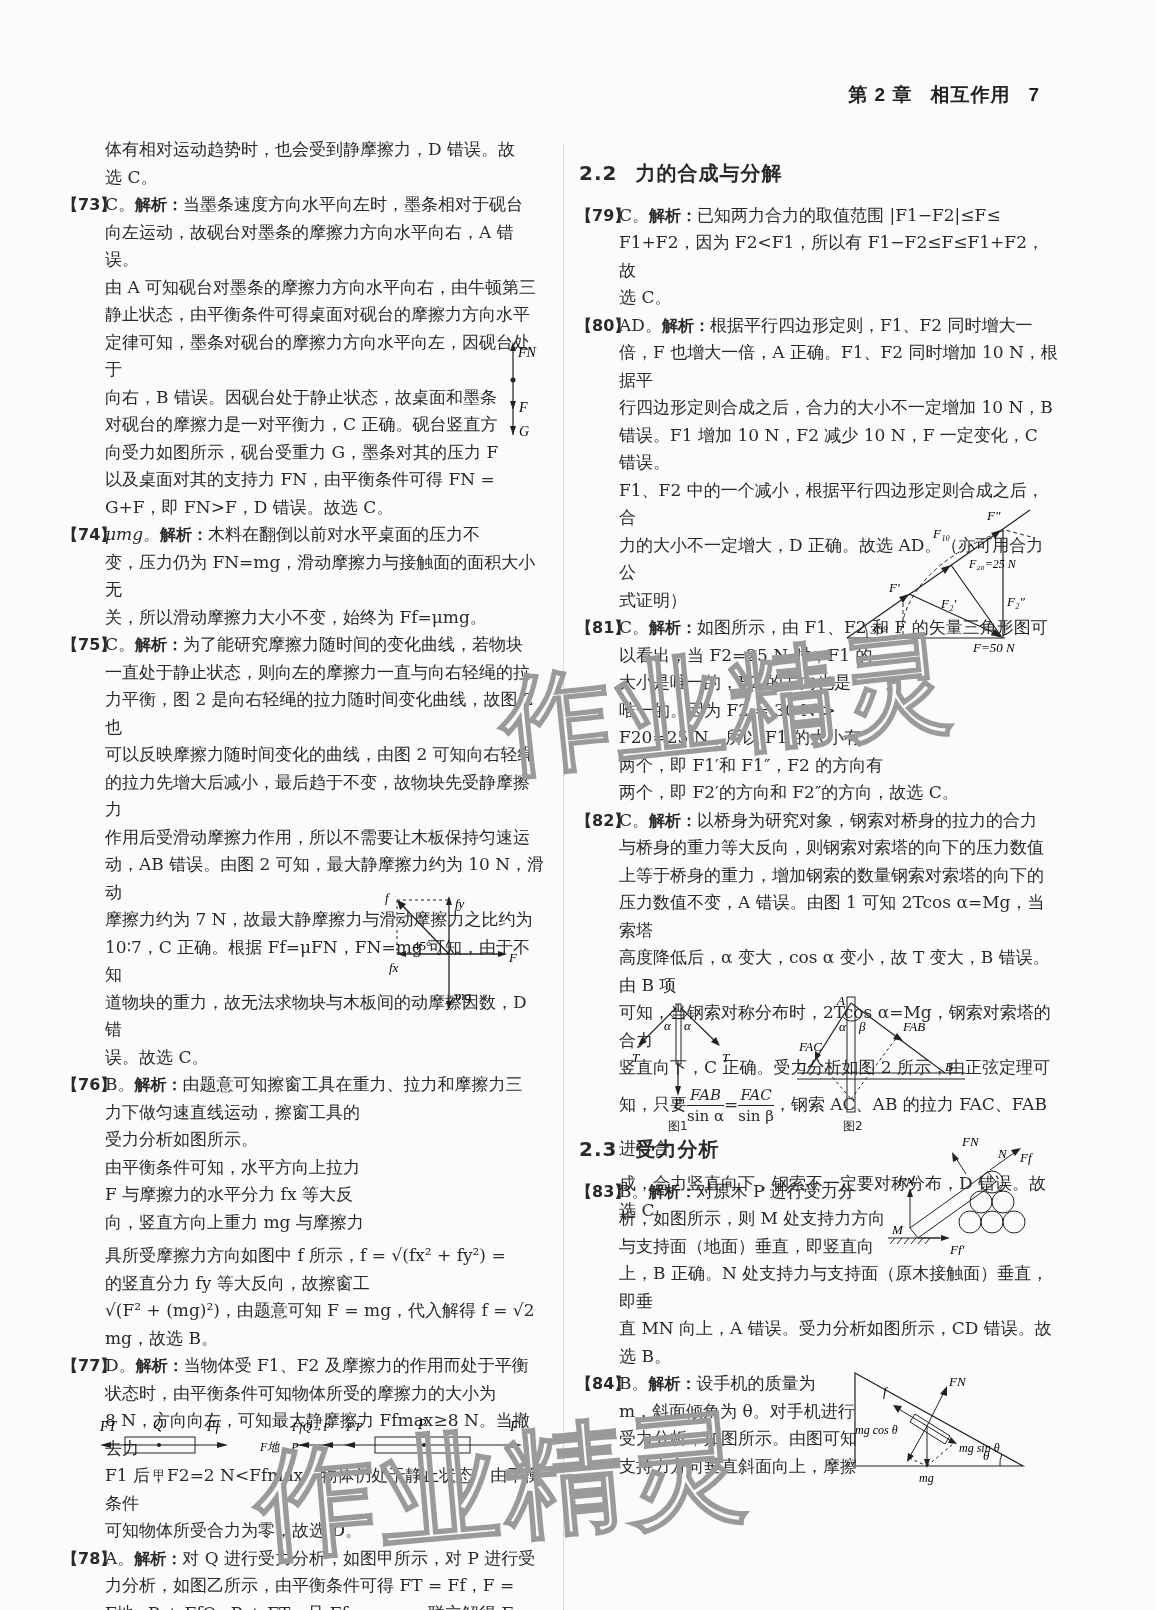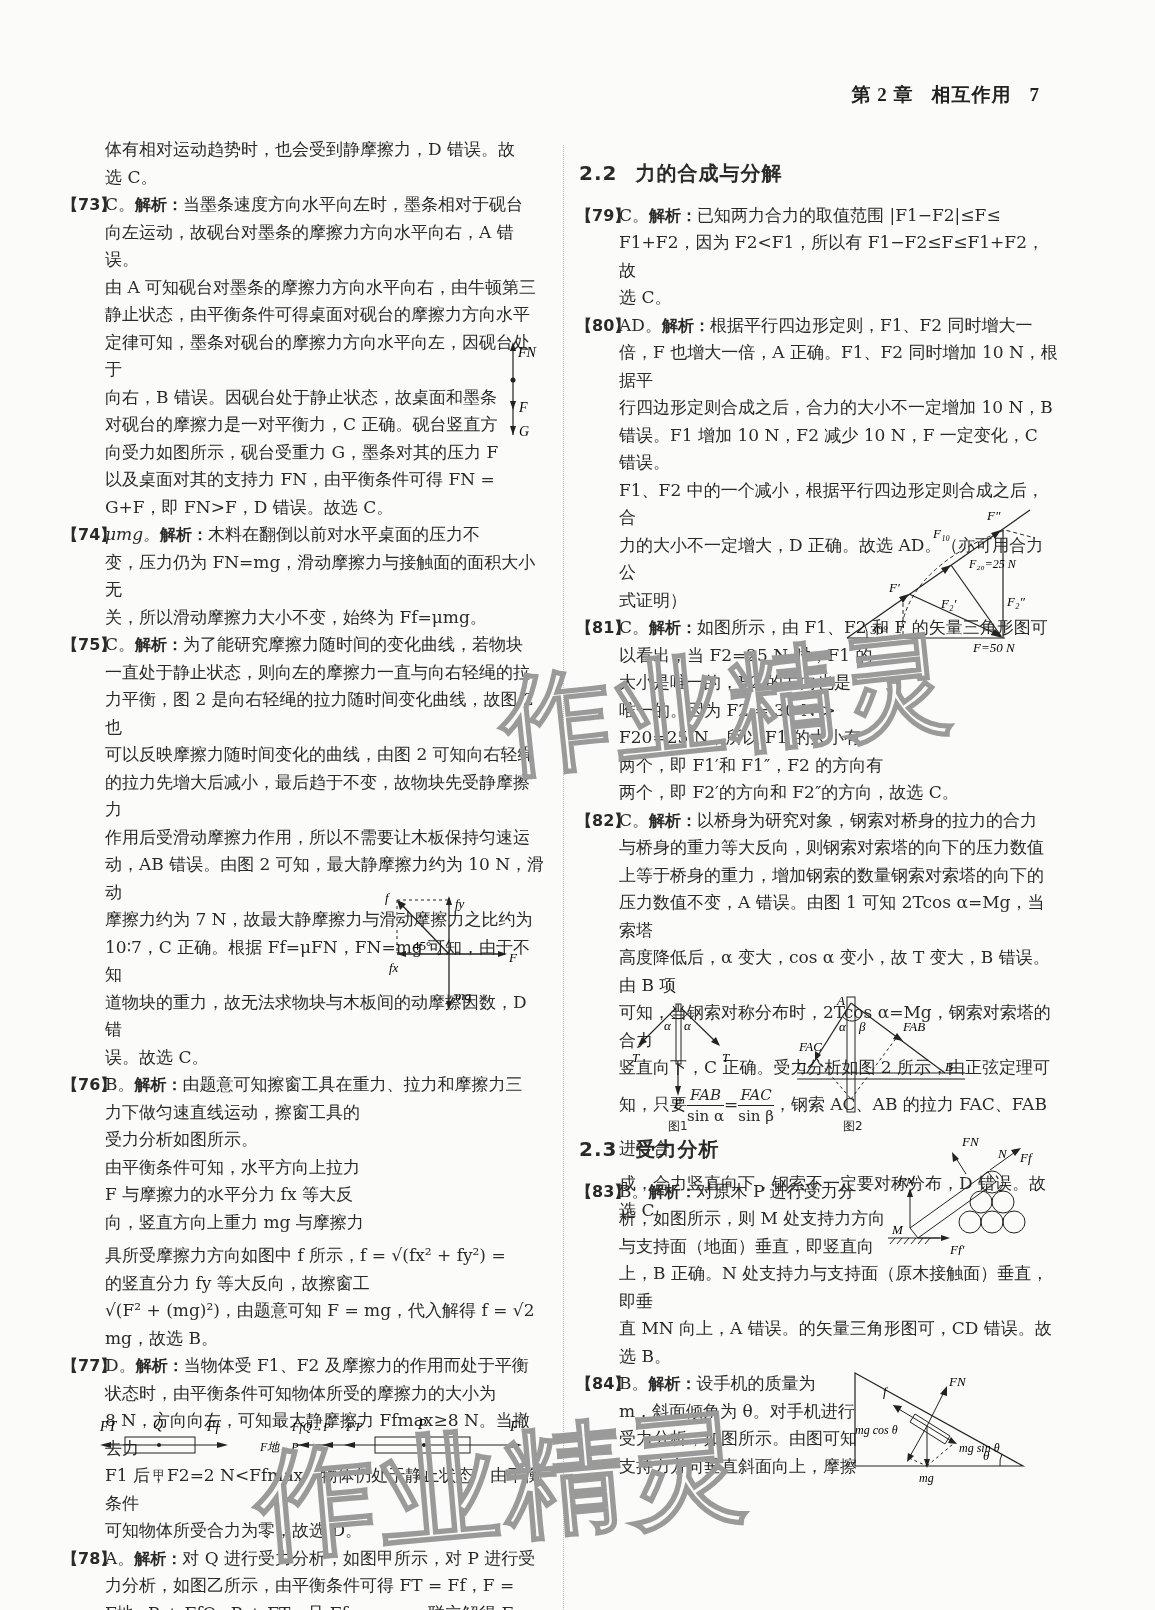--- a/index.html
+++ b/index.html
@@ -1,21 +1,21 @@
 <!DOCTYPE html>
 <html><head>
 <meta charset="utf-8">
 <style>
   html, body { margin:0; padding:0; }
   body {
     width:1155px; height:1610px; background:#fbfbf9; position:relative; overflow:hidden;
     font-family:"DejaVu Serif","Liberation Serif",serif; color:#2a2a2a;
   }
   .header {
-    position:absolute; top:82px; right:115px; font-family:Liberation Serif, serif;
+    position:absolute; top:82px; right:115px; font-family:Liberation Sans, sans-serif;
     font-weight:bold; font-size:19px; letter-spacing:1px; color:#222;
   }
   .header .sep { display:inline-block; width:18px; }
   .col-divider { position:absolute; left:563px; top:145px; bottom:0; border-left:1px dotted #bbb; }
   .col { position:absolute; font-size:17px; line-height:27.5px; }
   .left { left:65px; width:480px; top:136px; }
   .right { left:579px; width:480px; top:160px; }
   .item { position:relative; padding-left:40px; margin:0; }
   .item .num { position:absolute; left:-3px; font-weight:bold; font-family:"DejaVu Sans","Liberation Sans",sans-serif; font-size:16px; }
   .item .jx { font-weight:bold; font-family:"DejaVu Sans","Liberation Sans",sans-serif; font-size:16px; }
@@ -289,21 +289,21 @@
 </div>
 
 <div class="col" style="left:579px;top:1136px;width:480px;">
   <div class="sec-title"><span class="sn">2.3</span><span>受力分析</span></div>
 
   <div>
     <p class="item"><span class="num">【83】</span><span>B。</span><span class="jx">解析：</span><span>对原木 P 进行受力分</span></p>
     <p class="cont">析，如图所示，则 M 处支持力方向</p>
     <p class="cont">与支持面（地面）垂直，即竖直向</p>
     <p class="cont">上，B 正确。N 处支持力与支持面（原木接触面）垂直，即垂</p>
-    <p class="cont">直 MN 向上，A 错误。的矢量三角形图可，CD 错误。故</p>
+    <p class="cont">直 MN 向上，A 错误。受力分析如图所示，CD 错误。故</p>
     <p class="cont">选 B。</p>
   </div>
 
   <div>
     <p class="item"><span class="num">【84】</span><span>B。</span><span class="jx">解析：</span><span>设手机的质量为</span></p>
     <p class="cont">m，斜面倾角为 θ。对手机进行</p>
     <p class="cont">受力分析，如图所示。由图可知</p>
     <p class="cont">支持力方向垂直斜面向上，摩擦</p>
   </div>
 </div>

